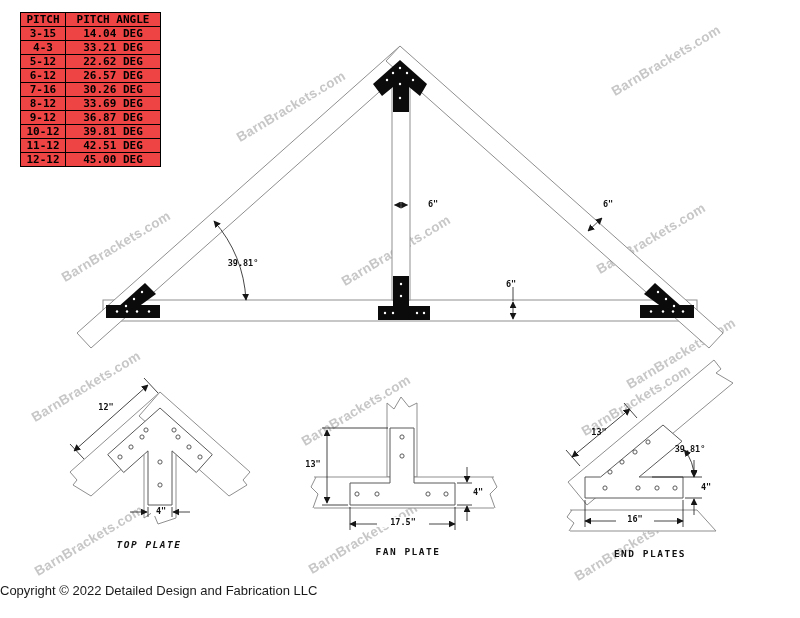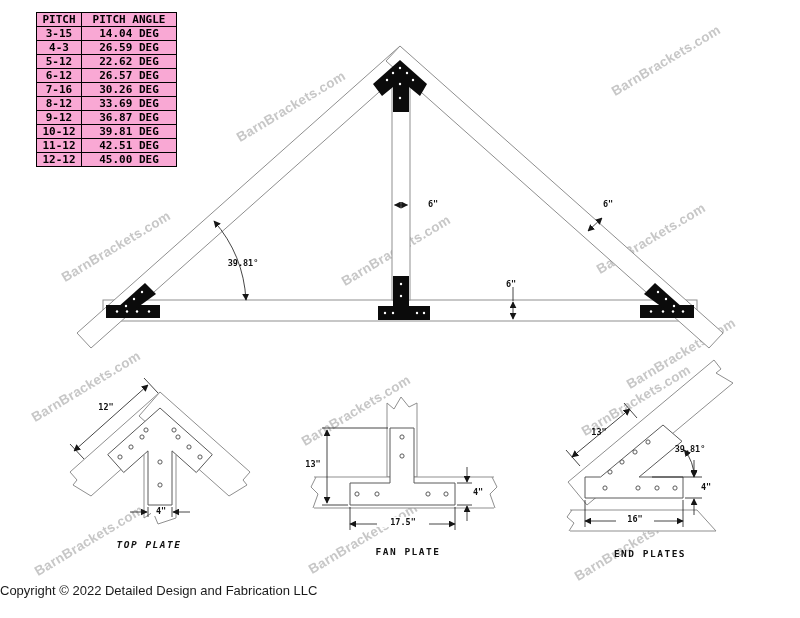--- a/index.html
+++ b/index.html
@@ -16,22 +16,22 @@
   .dim{stroke:#161616;stroke-width:0.8;fill:none;}
   .dim-label{position:absolute;font:bold 8.5px "DejaVu Sans Mono",monospace;color:#111;
              text-align:center;white-space:nowrap;}
   .bg{background:#fff;padding:0 1px;}
   .plate-label{position:absolute;font:bold 9.5px "DejaVu Sans Mono",monospace;color:#111;
                text-align:center;letter-spacing:1.5px;white-space:nowrap;}
   .watermark{position:absolute;width:132px;text-align:center;
              font:600 13.5px "Liberation Sans",sans-serif;color:#c7c7c7;
              transform:rotate(-31deg);letter-spacing:.3px;white-space:nowrap;
              pointer-events:none;}
-  .pitch-table{position:absolute;left:36px;top:12px;border-collapse:collapse;
-               font:bold 11px "DejaVu Sans Mono",monospace;color:#000;background:#f9a8d4;}
+  .pitch-table{position:absolute;left:20px;top:12px;border-collapse:collapse;
+               font:bold 11px "DejaVu Sans Mono",monospace;color:#000;background:#ef4444;}
   .pitch-table th,.pitch-table td{border:1px solid #000;text-align:center;
                height:13px;line-height:13px;padding:0 4px;}
   .pitch-table th:first-child,.pitch-table td:first-child{min-width:36px;}
   .pitch-table th:last-child,.pitch-table td:last-child{min-width:86px;}
   .copyright{position:absolute;left:0;right:0;top:583px;text-align:left;
              font:400 13px "Liberation Sans",sans-serif;color:#1a1a1a;}
 </style>
 </head>
 <body>
 
@@ -224,21 +224,21 @@
         <th>PITCH ANGLE</th>
       </tr>
     </thead>
     <tbody>
         <tr>
           <td>3-15</td>
           <td>14.04 DEG</td>
         </tr>
         <tr>
           <td>4-3</td>
-          <td>26.59 DEG</td>
+          <td>33.21 DEG</td>
         </tr>
         <tr>
           <td>5-12</td>
           <td>22.62 DEG</td>
         </tr>
         <tr>
           <td>6-12</td>
           <td>26.57 DEG</td>
         </tr>
         <tr>

